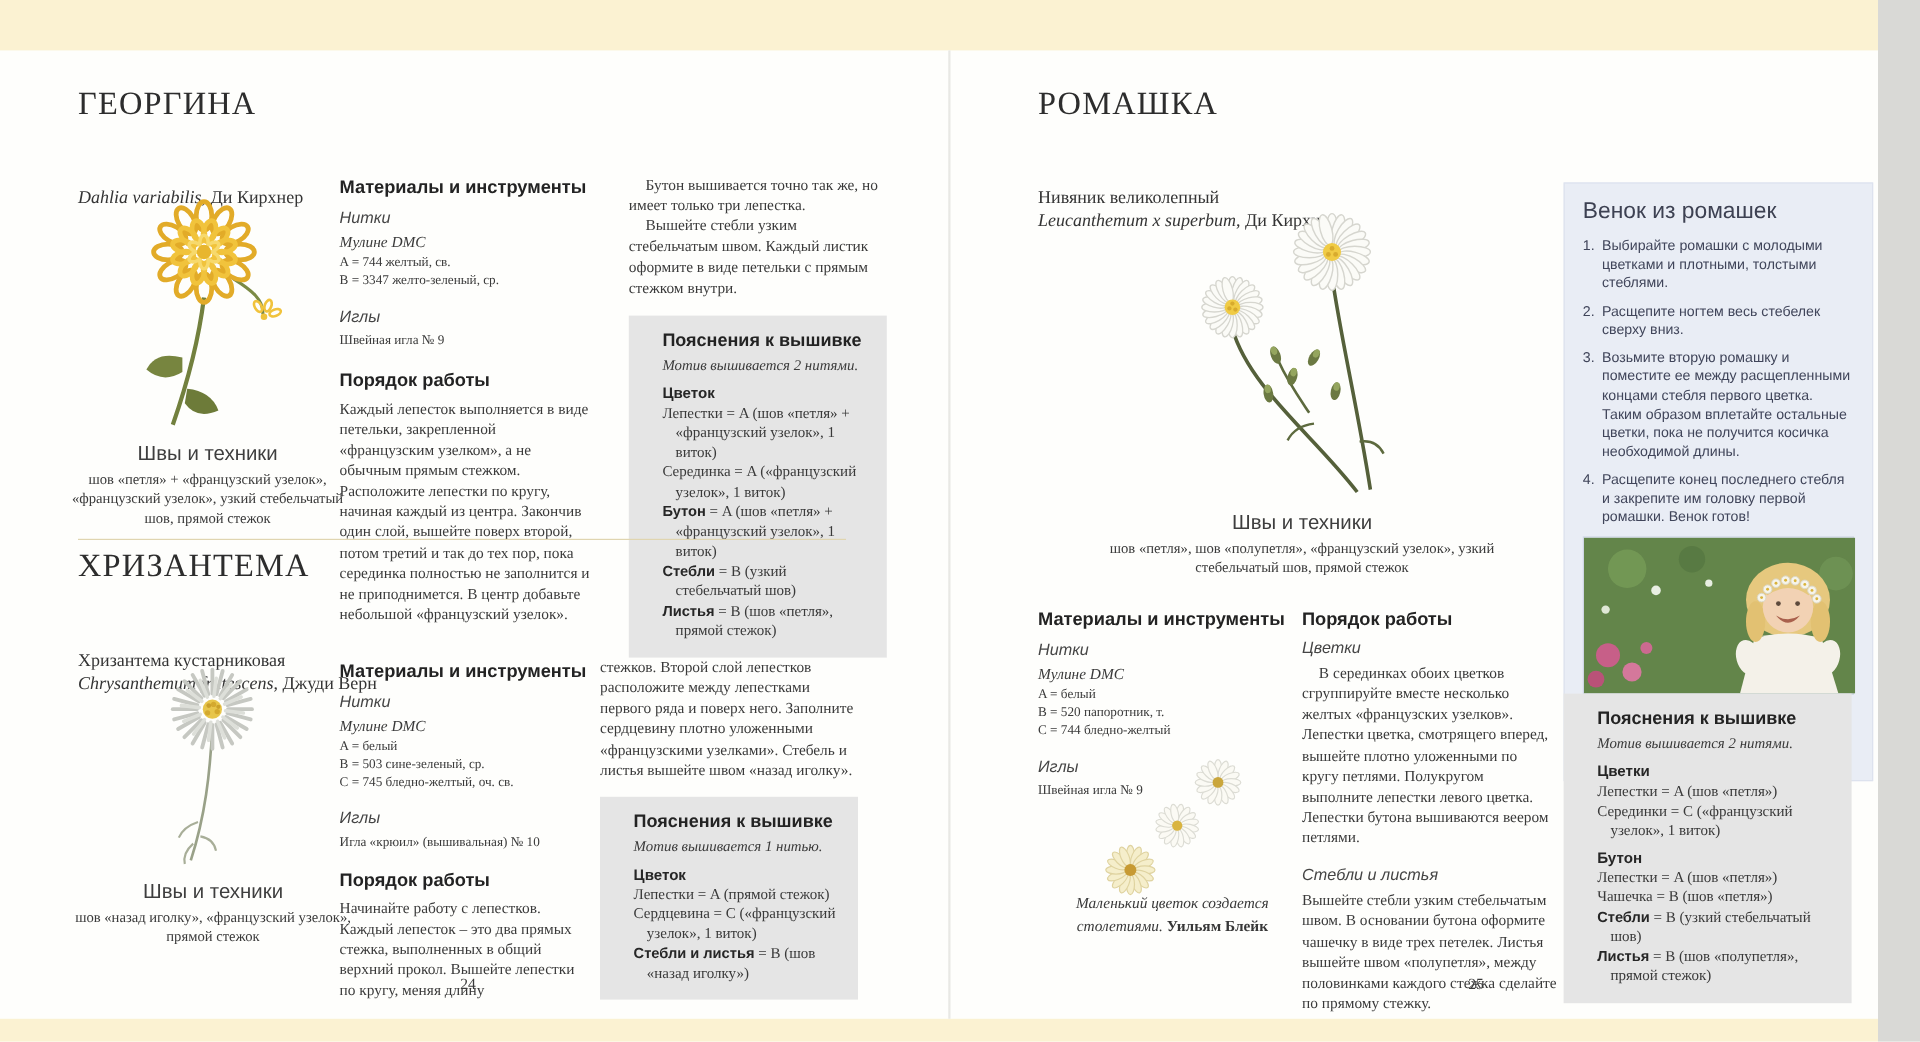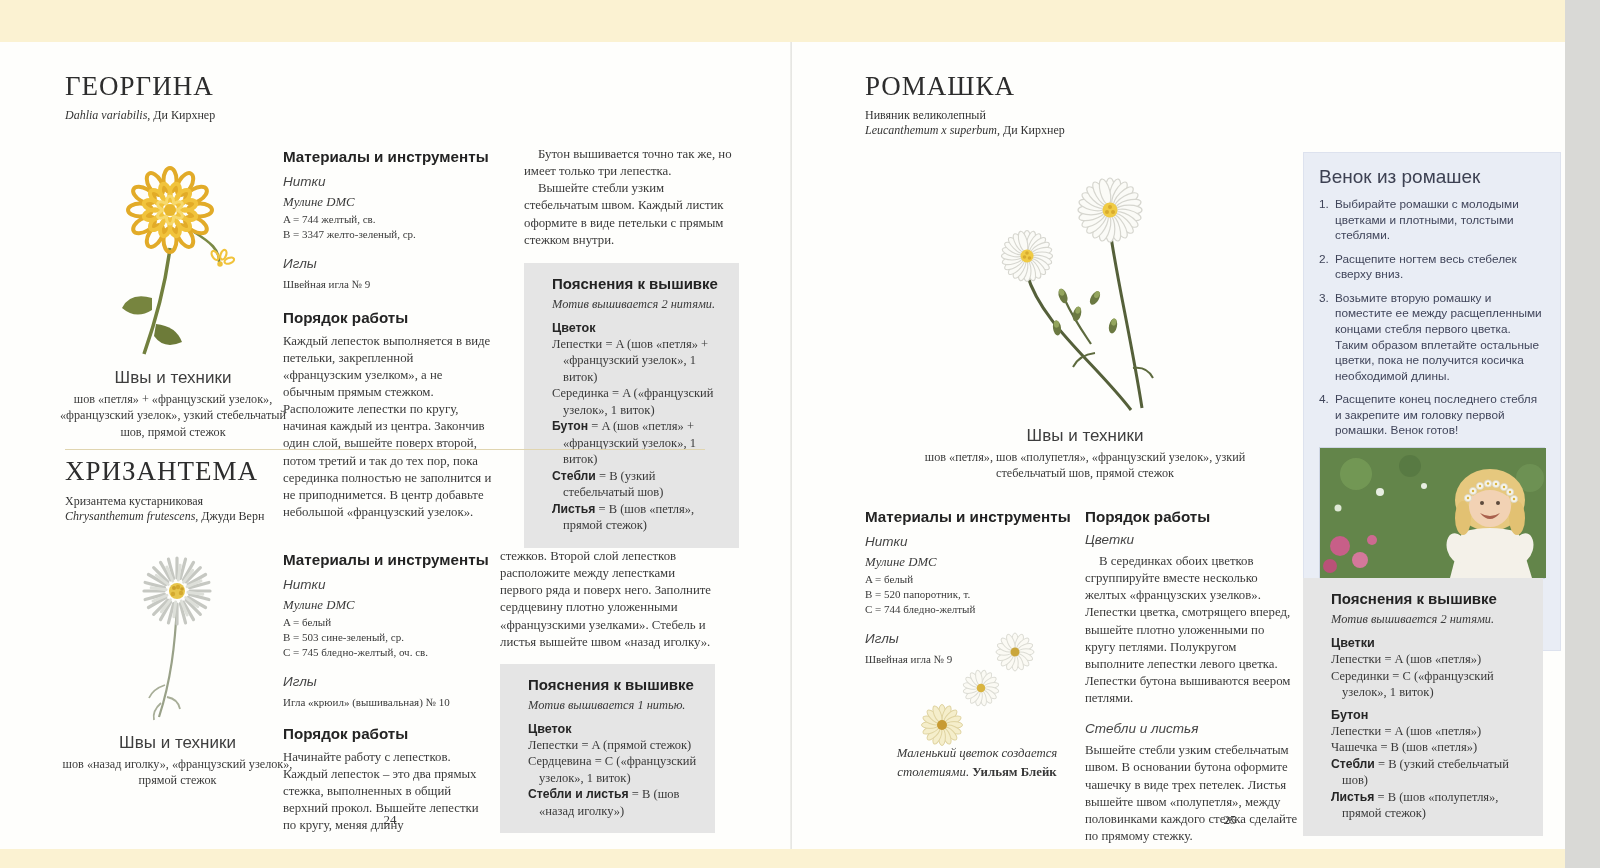--- a/index.html
+++ b/index.html
@@ -12,21 +12,21 @@
   .abs{position:absolute;}
   
   .band-top{left:0;top:0;width:1600px;height:42px;background:#fbf2d2;}
   .band-bottom{left:0;top:849px;width:1565px;height:19px;background:#fbf2d2;}
   .edge-right{left:1565px;top:0;width:35px;height:868px;background:#d9d9d6;}
   .gutter{left:790px;top:42px;width:2px;height:807px;
     background:linear-gradient(to right,#f1f1ee,#e3e3df);}
   .divider{height:1px;background:#e0d5b0;}
   
   .flower-title{font-size:27px;color:#2d2d2d;letter-spacing:1px;line-height:1.05;}
-  .subtitle{font-size:12px;color:#343434;line-height:1.28;}
+  .subtitle{font-size:15px;color:#343434;line-height:1.28;margin-top:48px;}
   .subtitle .lat{font-style:italic;}
   .h-sans{font-family:"Liberation Sans",sans-serif;font-weight:bold;
     font-size:15.2px;color:#232323;margin:0 0 7px 0;}
   .sub-it{font-family:"Liberation Sans",sans-serif;font-style:italic;
     font-size:13.5px;color:#454545;margin:9px 0 6px 0;}
   .body-p{font-size:12.8px;line-height:1.34;color:#3a3a3a;margin:0;}
   .brand{font-style:italic;font-size:12.8px;margin-bottom:2px;}
   .tline{font-size:11px;line-height:1.38;}
   .ind{text-indent:14px;}
   .fig-cap-title{font-family:"Liberation Sans",sans-serif;font-size:17px;

